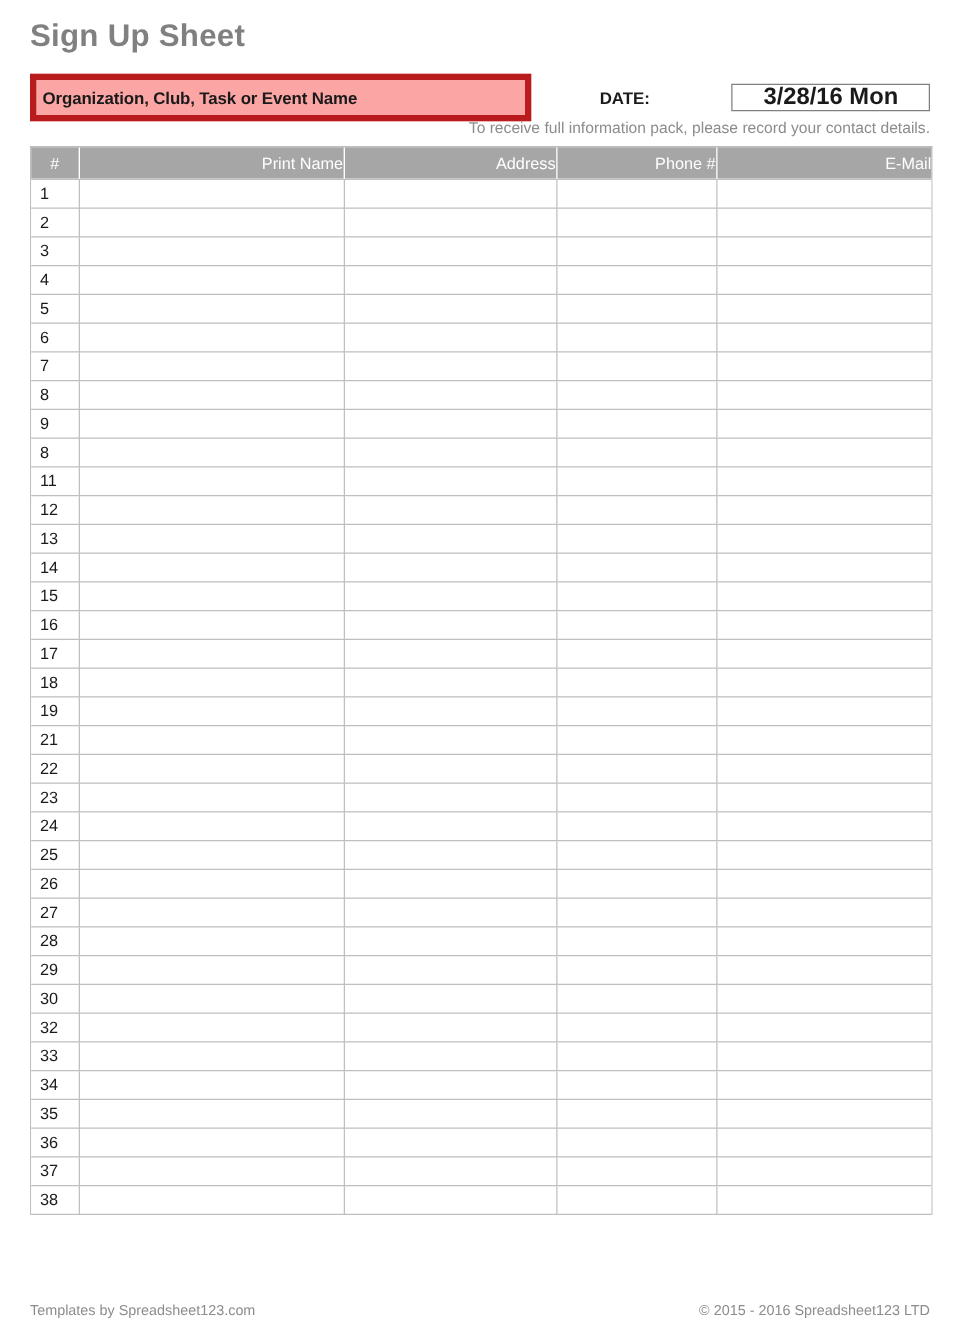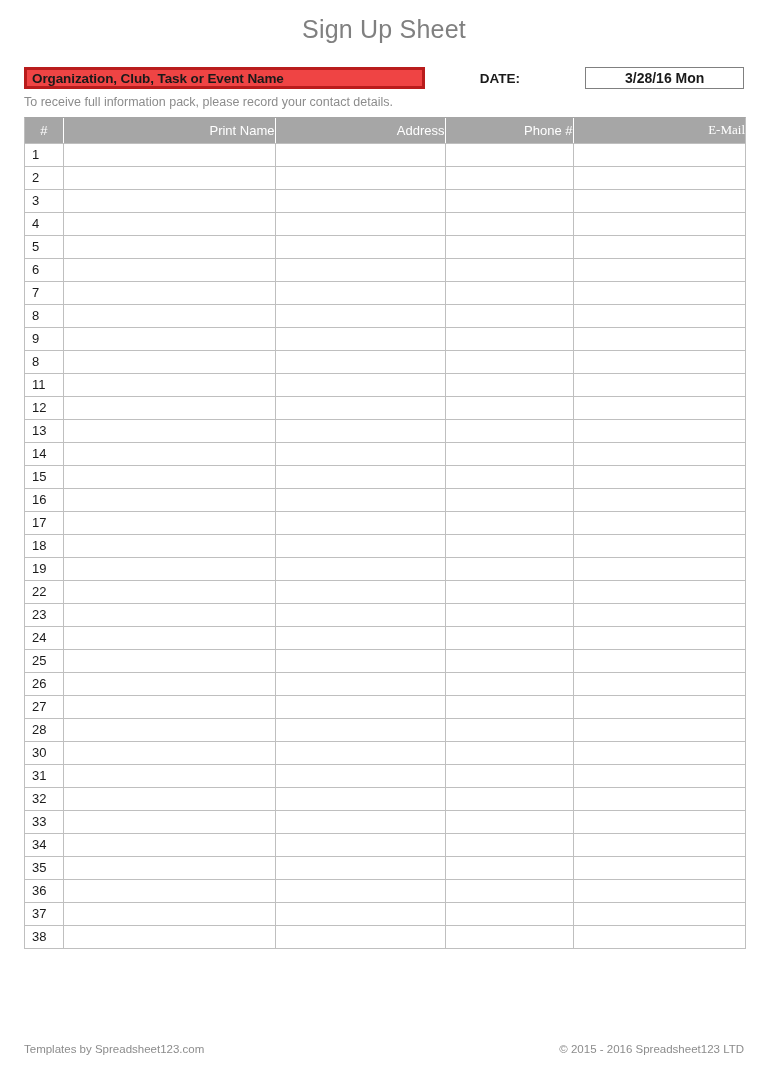--- a/index.html
+++ b/index.html
@@ -18,38 +18,37 @@
   }
   .page {
     width: 768px;
     height: 1069px;
     padding: 0 24px;
     position: relative;
   }
   .title {
     font-size: 25px;
     color: #808080;
-    font-weight: 400;
+    font-weight: 700;
     letter-spacing: 0.2px;
     padding-top: 12px;
     padding-bottom: 0;
     line-height: 34px;
-    text-align: center;
   }
   .meta-row {
     display: flex;
     align-items: center;
     margin-top: 21px;
     height: 22px;
   }
   .org-box {
     width: 422px;
-    height: 22px;
-    border: 3px solid #b91c1c;
-    background: #ef4444;
+    height: 38px;
+    border: 5px solid #b91c1c;
+    background: #fca5a5;
     display: flex;
     align-items: center;
     padding-left: 5px;
     font-size: 13.5px;
     font-weight: bold;
     color: #1a1a1a;
     letter-spacing: -0.1px;
   }
   .date-label {
     width: 168px;
@@ -60,26 +59,26 @@
     color: #1a1a1a;
   }
   .date-box {
     width: 167px;
     height: 22px;
     border: 1px solid #808080;
     background: #ffffff;
     display: flex;
     align-items: center;
     justify-content: center;
-    font-size: 14px;
+    font-size: 19px;
     font-weight: bold;
     color: #1a1a1a;
   }
   .subtitle {
-    text-align: left;
+    text-align: right;
     font-size: 12.5px;
     color: #8c8c8c;
     margin-top: 5px;
     margin-bottom: 6px;
     height: 17px;
     line-height: 17px;
   }
   table.sheet {
     width: 720px;
     border-collapse: collapse;
@@ -94,21 +93,21 @@
     height: 25px;
     padding: 0 0 0 8px;
     border-right: 1px solid #ffffff;
     border-bottom: 1px solid #bfbfbf;
     vertical-align: middle;
   }
   table.sheet th.col-num {
     text-align: center;
     padding-left: 0;
   }
-  table.sheet th:last-child { border-right: none; font-family: Liberation Serif, serif; }
+  table.sheet th:last-child { border-right: none; }
   table.sheet td {
     height: 23px;
     font-size: 13px;
     color: #1a1a1a;
     border-right: 1px solid #bfbfbf;
     border-bottom: 1px solid #bfbfbf;
     padding: 0 0 0 8px;
     background: #ffffff;
     vertical-align: middle;
   }
@@ -310,20 +309,27 @@
             <td></td>
           </tr>
           <tr>
             <td class="cell-num">19</td>
             <td></td>
             <td></td>
             <td></td>
             <td></td>
           </tr>
           <tr>
+            <td class="cell-num">21</td>
+            <td></td>
+            <td></td>
+            <td></td>
+            <td></td>
+          </tr>
+          <tr>
             <td class="cell-num">22</td>
             <td></td>
             <td></td>
             <td></td>
             <td></td>
           </tr>
           <tr>
             <td class="cell-num">23</td>
             <td></td>
             <td></td>
@@ -359,28 +365,28 @@
             <td></td>
           </tr>
           <tr>
             <td class="cell-num">28</td>
             <td></td>
             <td></td>
             <td></td>
             <td></td>
           </tr>
           <tr>
+            <td class="cell-num">29</td>
+            <td></td>
+            <td></td>
+            <td></td>
+            <td></td>
+          </tr>
+          <tr>
             <td class="cell-num">30</td>
-            <td></td>
-            <td></td>
-            <td></td>
-            <td></td>
-          </tr>
-          <tr>
-            <td class="cell-num">31</td>
             <td></td>
             <td></td>
             <td></td>
             <td></td>
           </tr>
           <tr>
             <td class="cell-num">32</td>
             <td></td>
             <td></td>
             <td></td>

